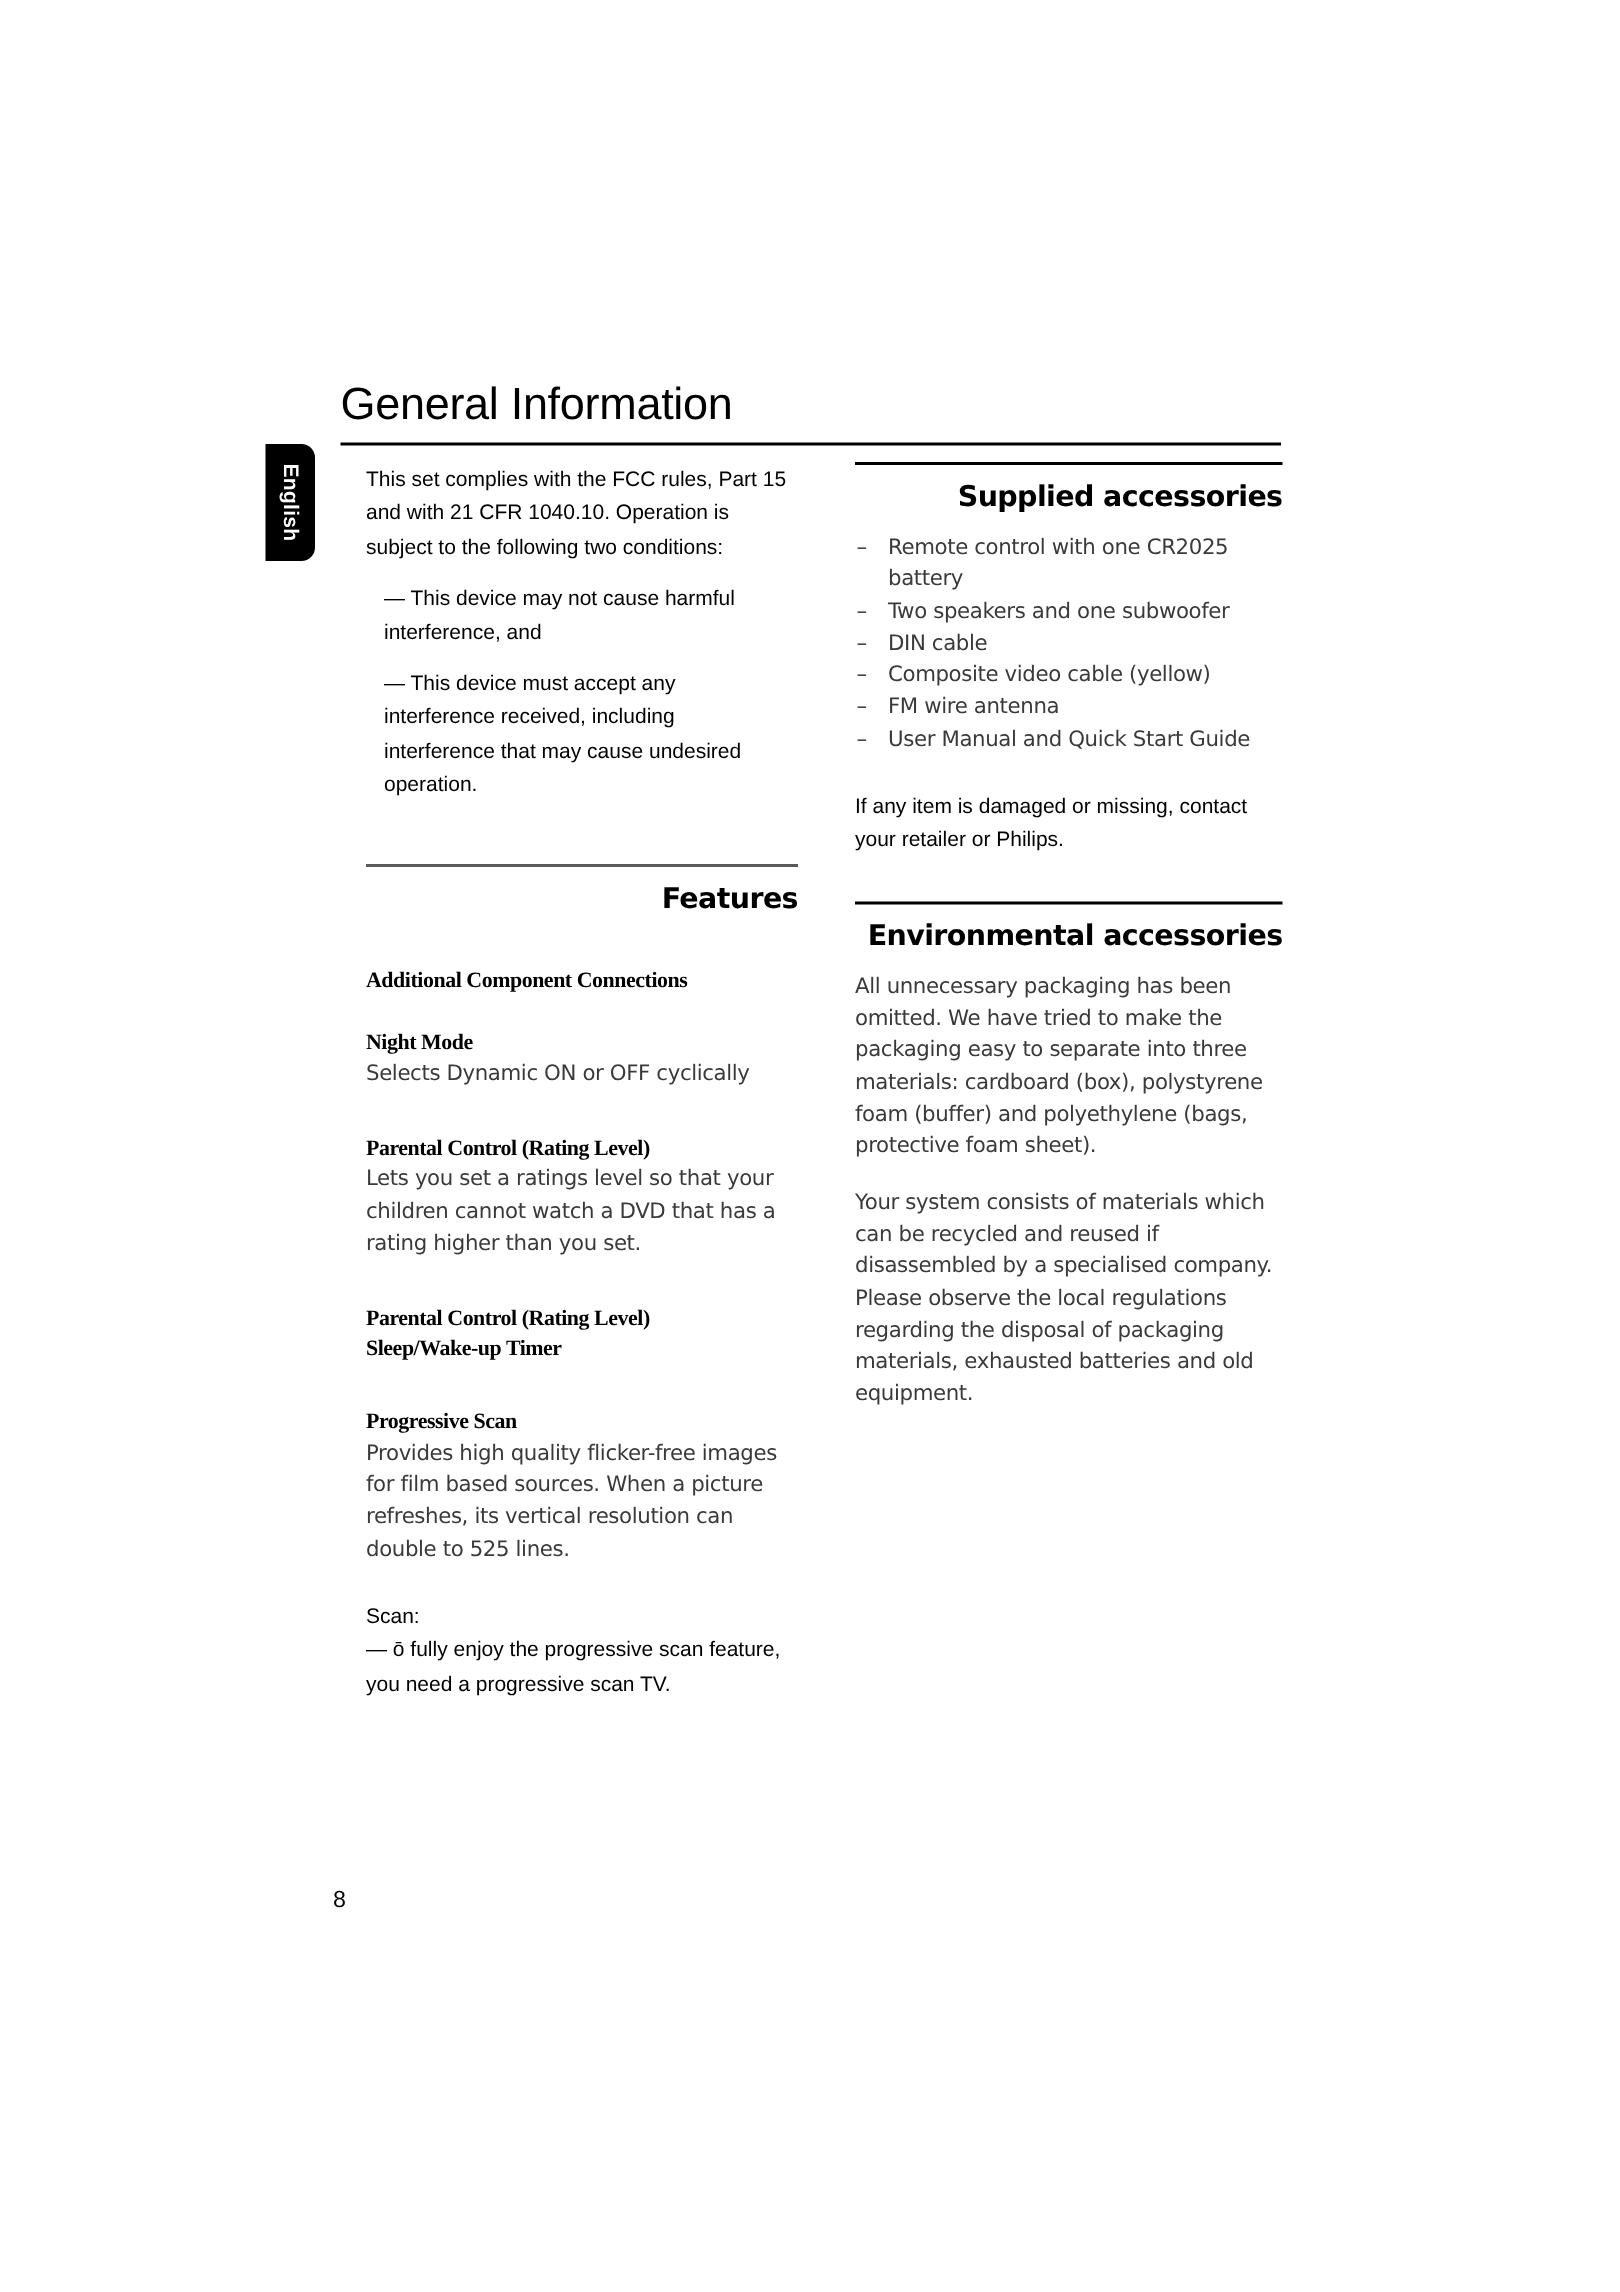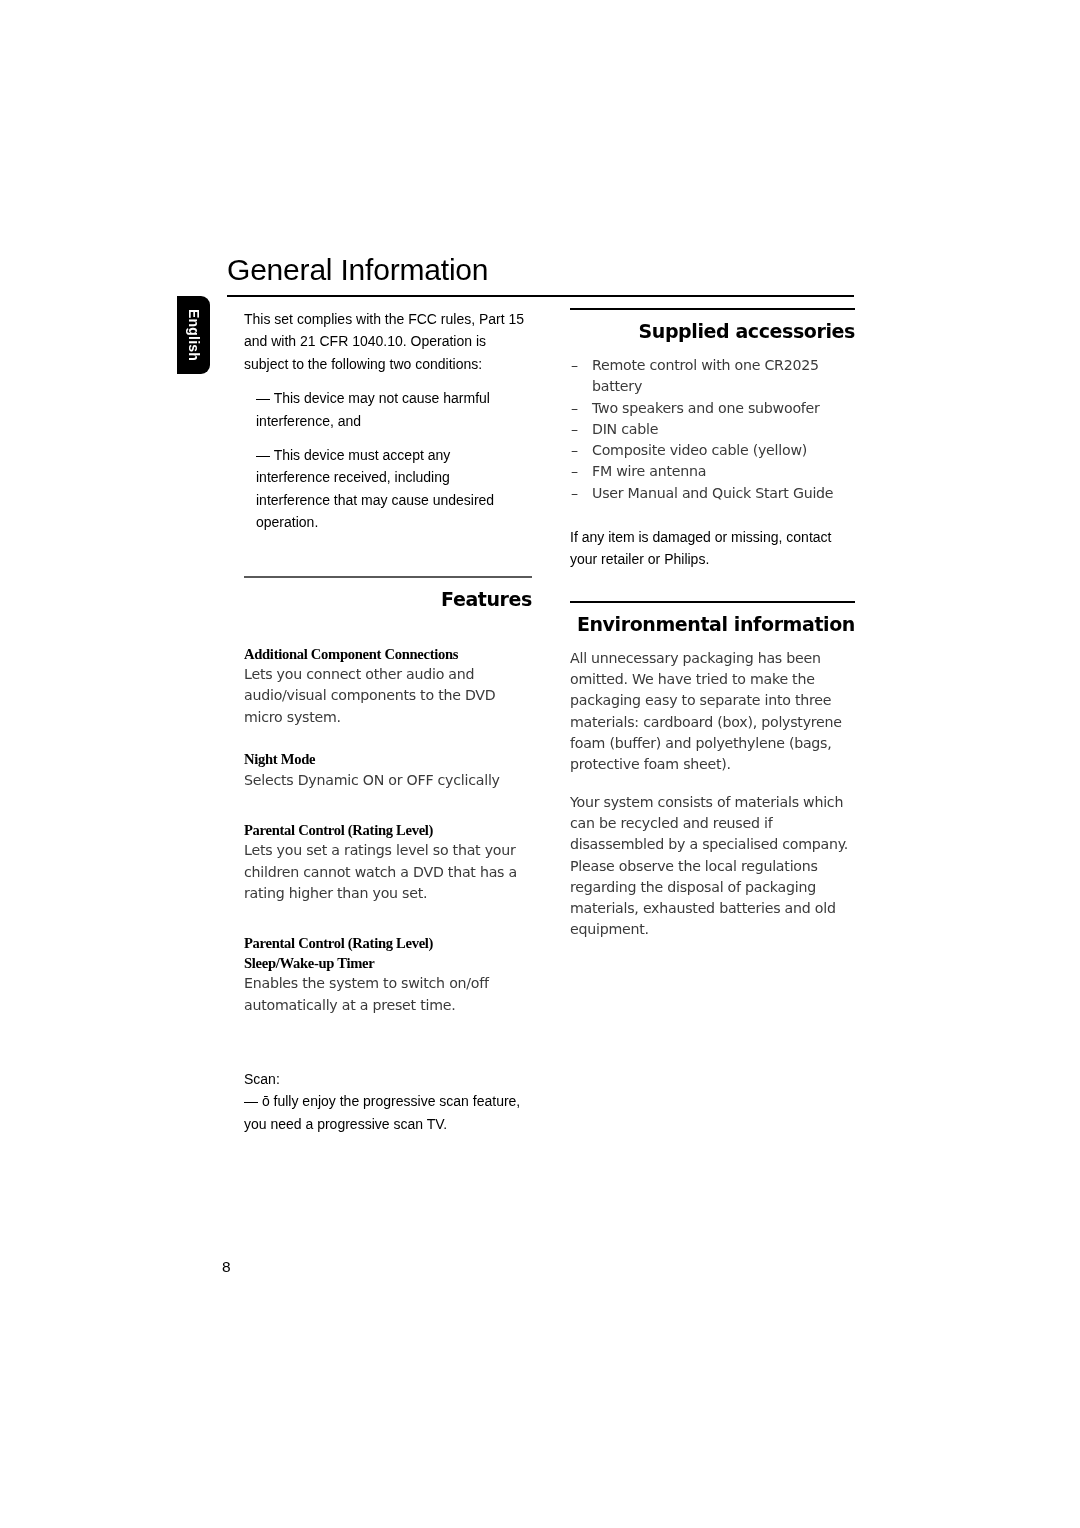--- a/index.html
+++ b/index.html
@@ -181,21 +181,20 @@
 
     <div class="spacer-lg"></div>
 
     <div class="sec-rule"></div>
     <div class="sec-head">Features</div>
 
     <div class="spacer-md"></div>
 
     <div>
       <div class="sub-head">Additional Component Connections</div>
-      <p class="hum body-p">Lets you connect other audio and audio/visual components to the DVD micro system.</p>
     </div>
 
     <div class="spacer-md"></div>
 
     <div>
       <div class="sub-head">Night Mode</div>
       <p class="hum body-p">Selects Dynamic ON or OFF cyclically</p>
     </div>
 
     <div class="spacer-lg"></div>
@@ -203,25 +202,28 @@
     <div>
       <div class="sub-head">Parental Control (Rating Level)</div>
       <p class="hum body-p">Lets you set a ratings level so that your children cannot watch a DVD that has a rating higher than you set.</p>
     </div>
 
     <div class="spacer-lg"></div>
 
     <div>
       <div class="sub-head">Parental Control (Rating Level)</div>
       <div class="sub-head">Sleep/Wake-up Timer</div>
-      <p class="hum body-p">Enables the system to switch on/off automatically at a preset time.</p>
-    </div>
-
-    <div class="spacer-lg"></div>
-
+    </div>
+
+    <div class="spacer-lg"></div>
+
+    <div>
+      <div class="sub-head">Progressive Scan</div>
+      <p class="hum body-p">Provides high quality flicker-free images for film based sources. When a picture refreshes, its vertical resolution can double to 525 lines.</p>
+    </div>
 
     <div class="spacer-md"></div>
 
     <div>
       <p class="grot body-p">Scan:</p>
       <p class="grot body-p">—  ō fully enjoy the progressive scan feature, you need a progressive scan TV.</p>
     </div>
 
   </div>
 
@@ -257,21 +259,21 @@
       </li>
     </ul>
 
     <div class="spacer-md"></div>
 
     <p class="grot body-p">If any item is damaged or missing, contact your retailer or Philips.</p>
 
     <div class="spacer-lg"></div>
 
     <div class="sec-rule dark"></div>
-    <div class="sec-head">Environmental information</div>
+    <div class="sec-head">Environmental accessories</div>
 
     <p class="hum body-p">All unnecessary packaging has been omitted. We have tried to make the packaging easy to separate into three materials: cardboard (box), polystyrene foam (buffer) and polyethylene (bags, protective foam sheet).</p>
 
     <div class="spacer-sm"></div>
 
     <p class="hum body-p">Your system consists of materials which can be recycled and reused if disassembled by a specialised company. Please observe the local regulations regarding the disposal of packaging materials, exhausted batteries and old equipment.</p>
 
   </div>
 
   <div class="page-number">8</div>

